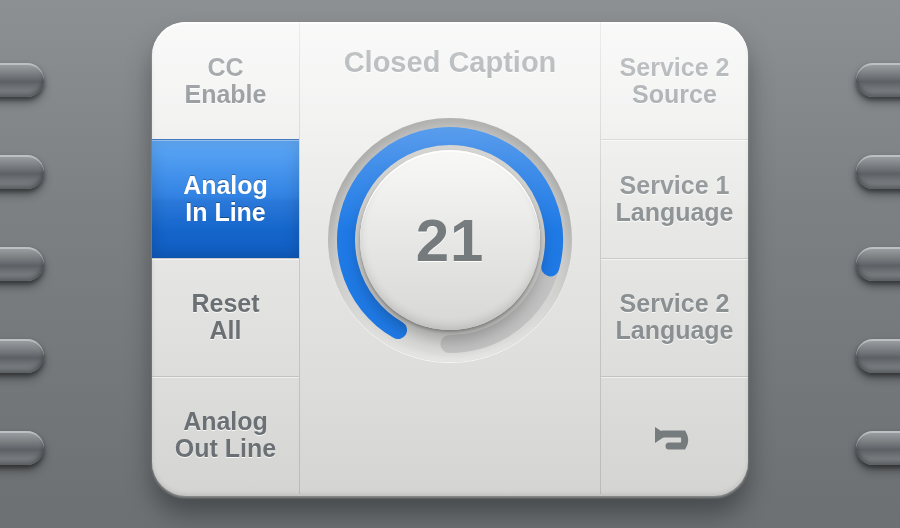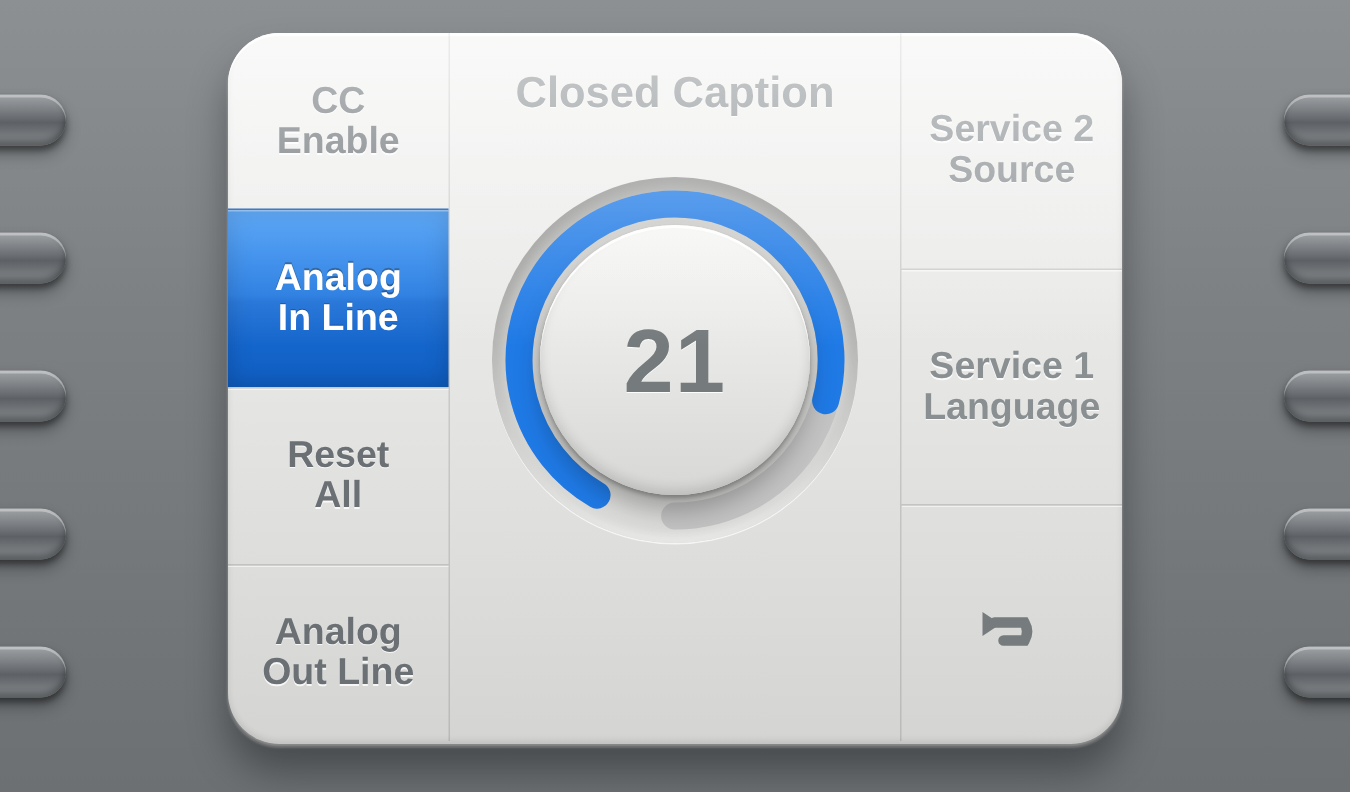--- a/index.html
+++ b/index.html
@@ -235,20 +235,24 @@
 
     <div class="menu-col right" id="right-col">
         <div class="menu-item">
           <span style="white-space: pre-line;">Service 2
 Source</span>
         </div>
         <div class="menu-item">
           <span style="white-space: pre-line;">Service 1
 Language</span>
         </div>
+        <div class="menu-item">
+          <span style="white-space: pre-line;">Service 2
+Language</span>
+        </div>
         <div class="menu-item back-icon">
           <span>
             <svg width="56" height="40" viewBox="0 0 56 40">
               <path d="M20 20 L8 12 L8 28 Z" fill="#767b7e"></path>
               <path d="M16 19 H36 A12 12 0 0 1 36 31 H22" fill="none" stroke="#767b7e" stroke-width="7" stroke-linecap="round"></path>
             </svg>
           </span>
         </div>
       </div>
 

